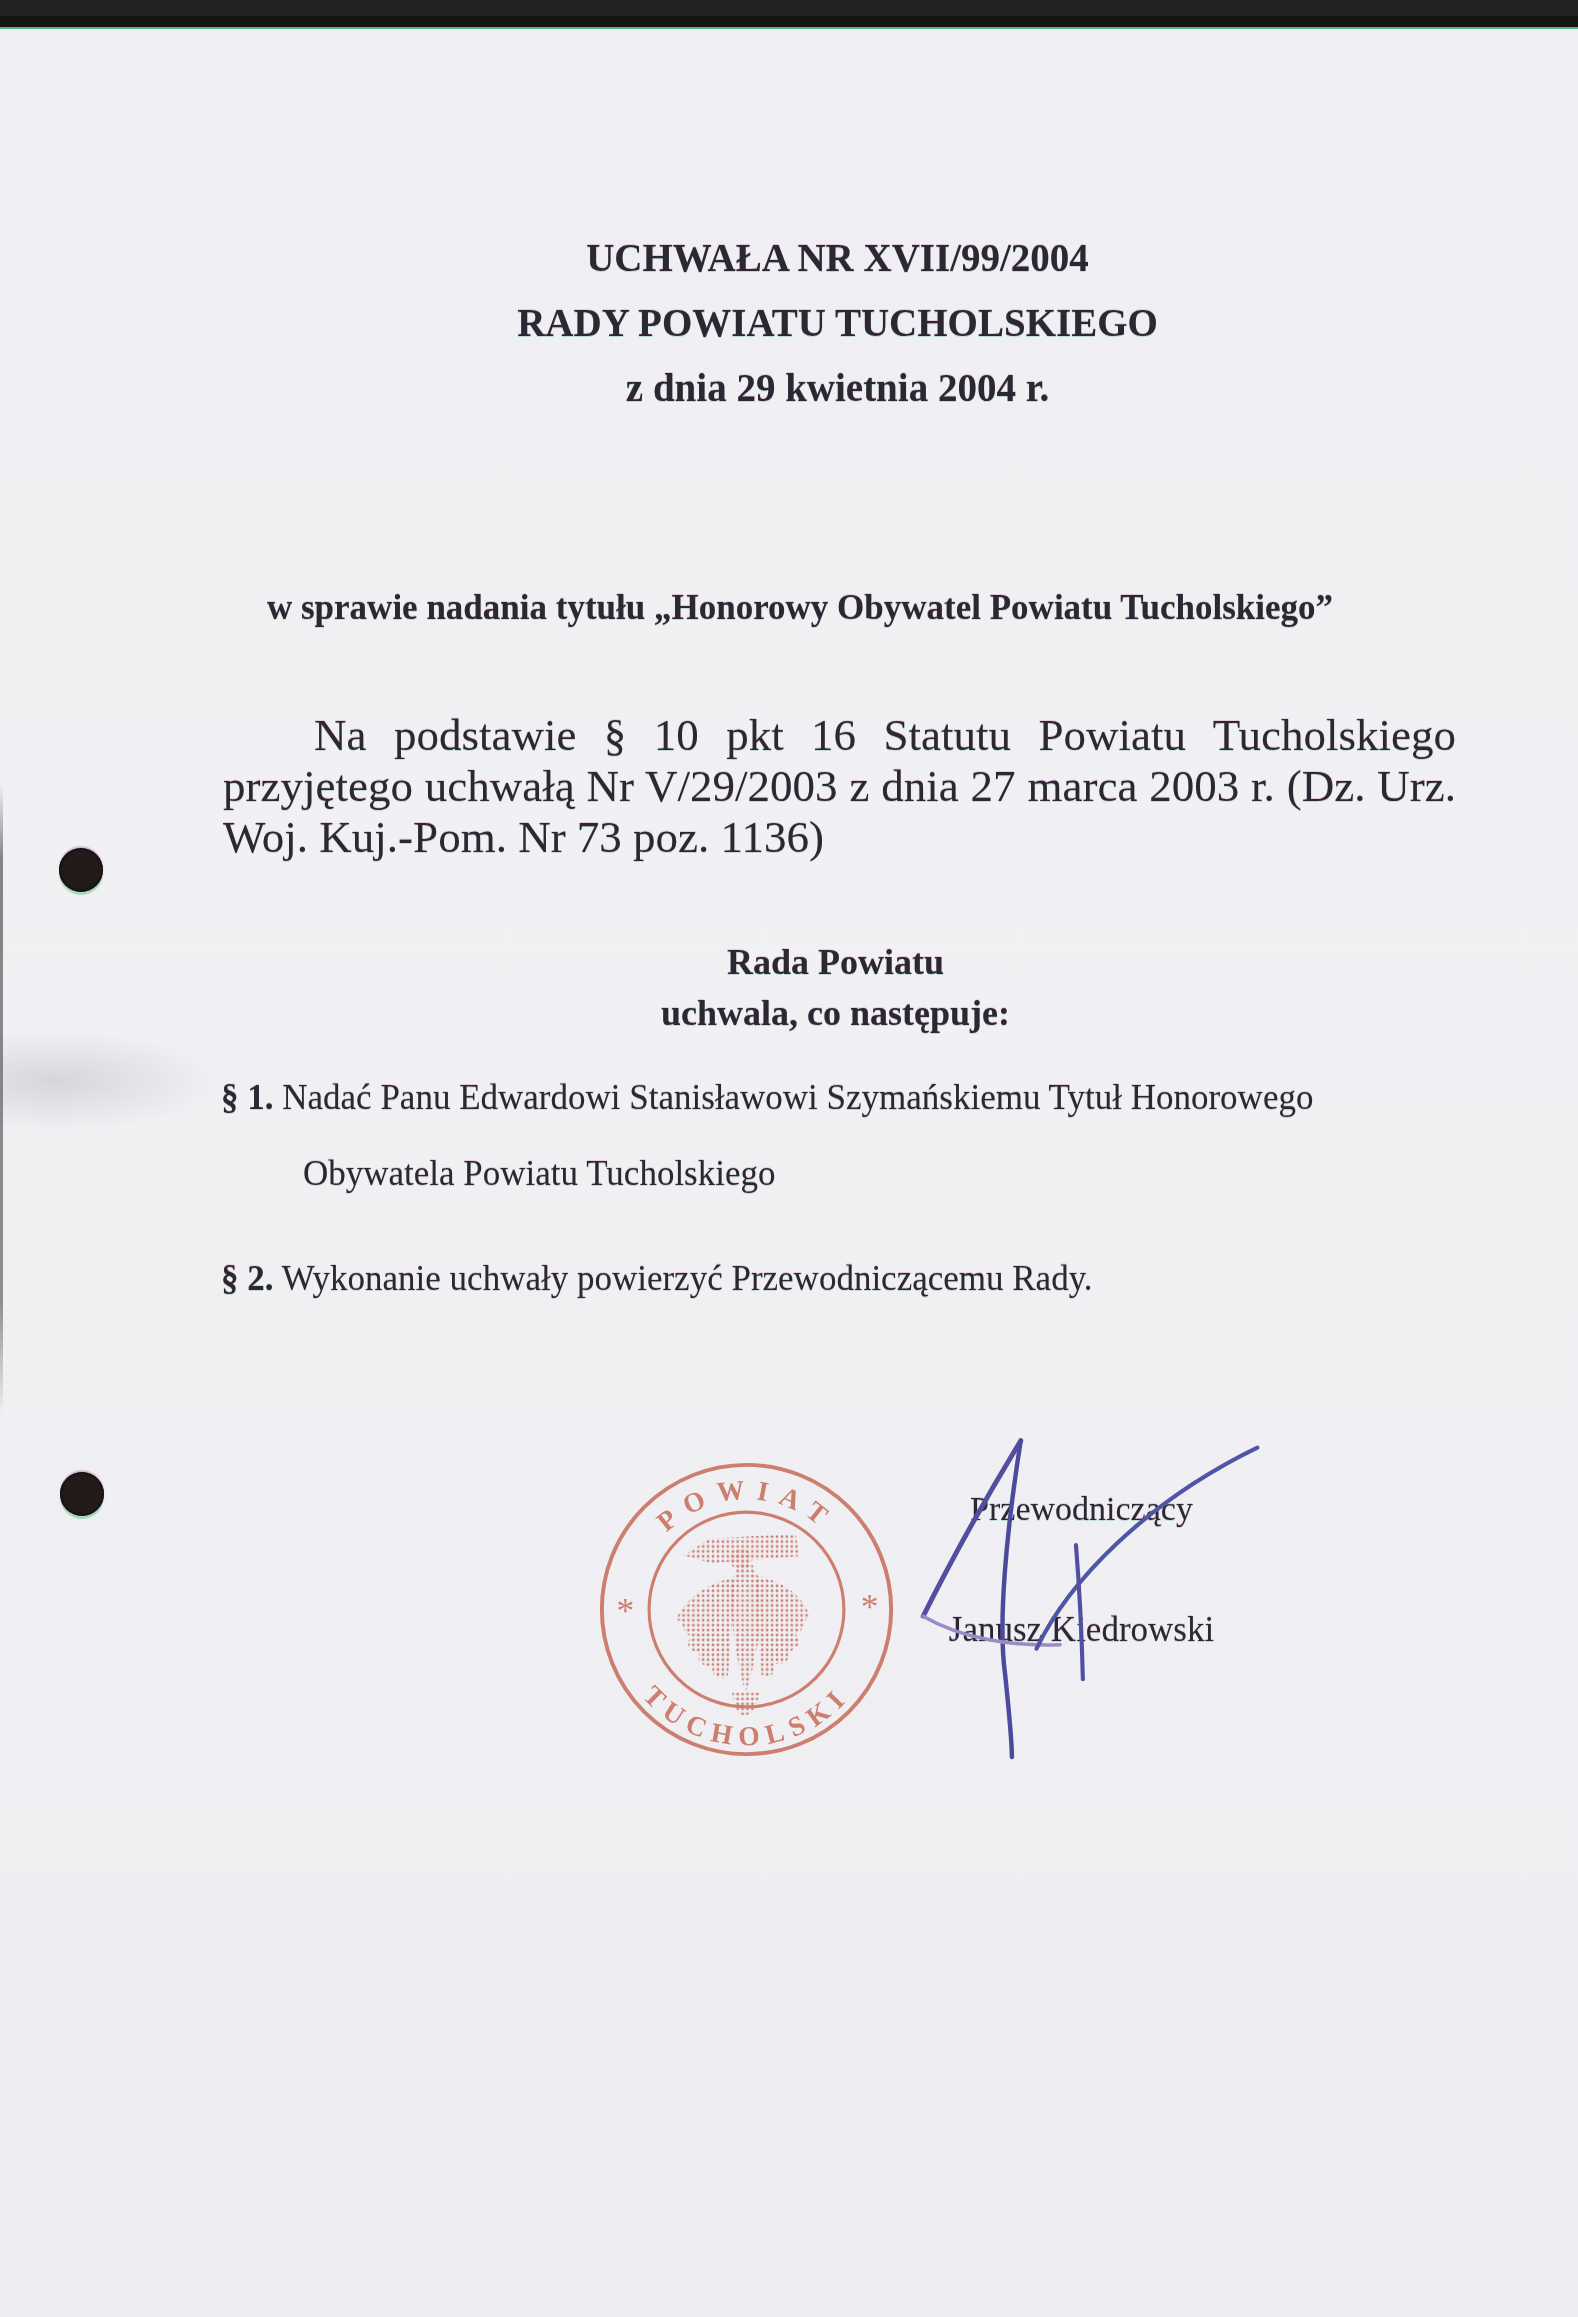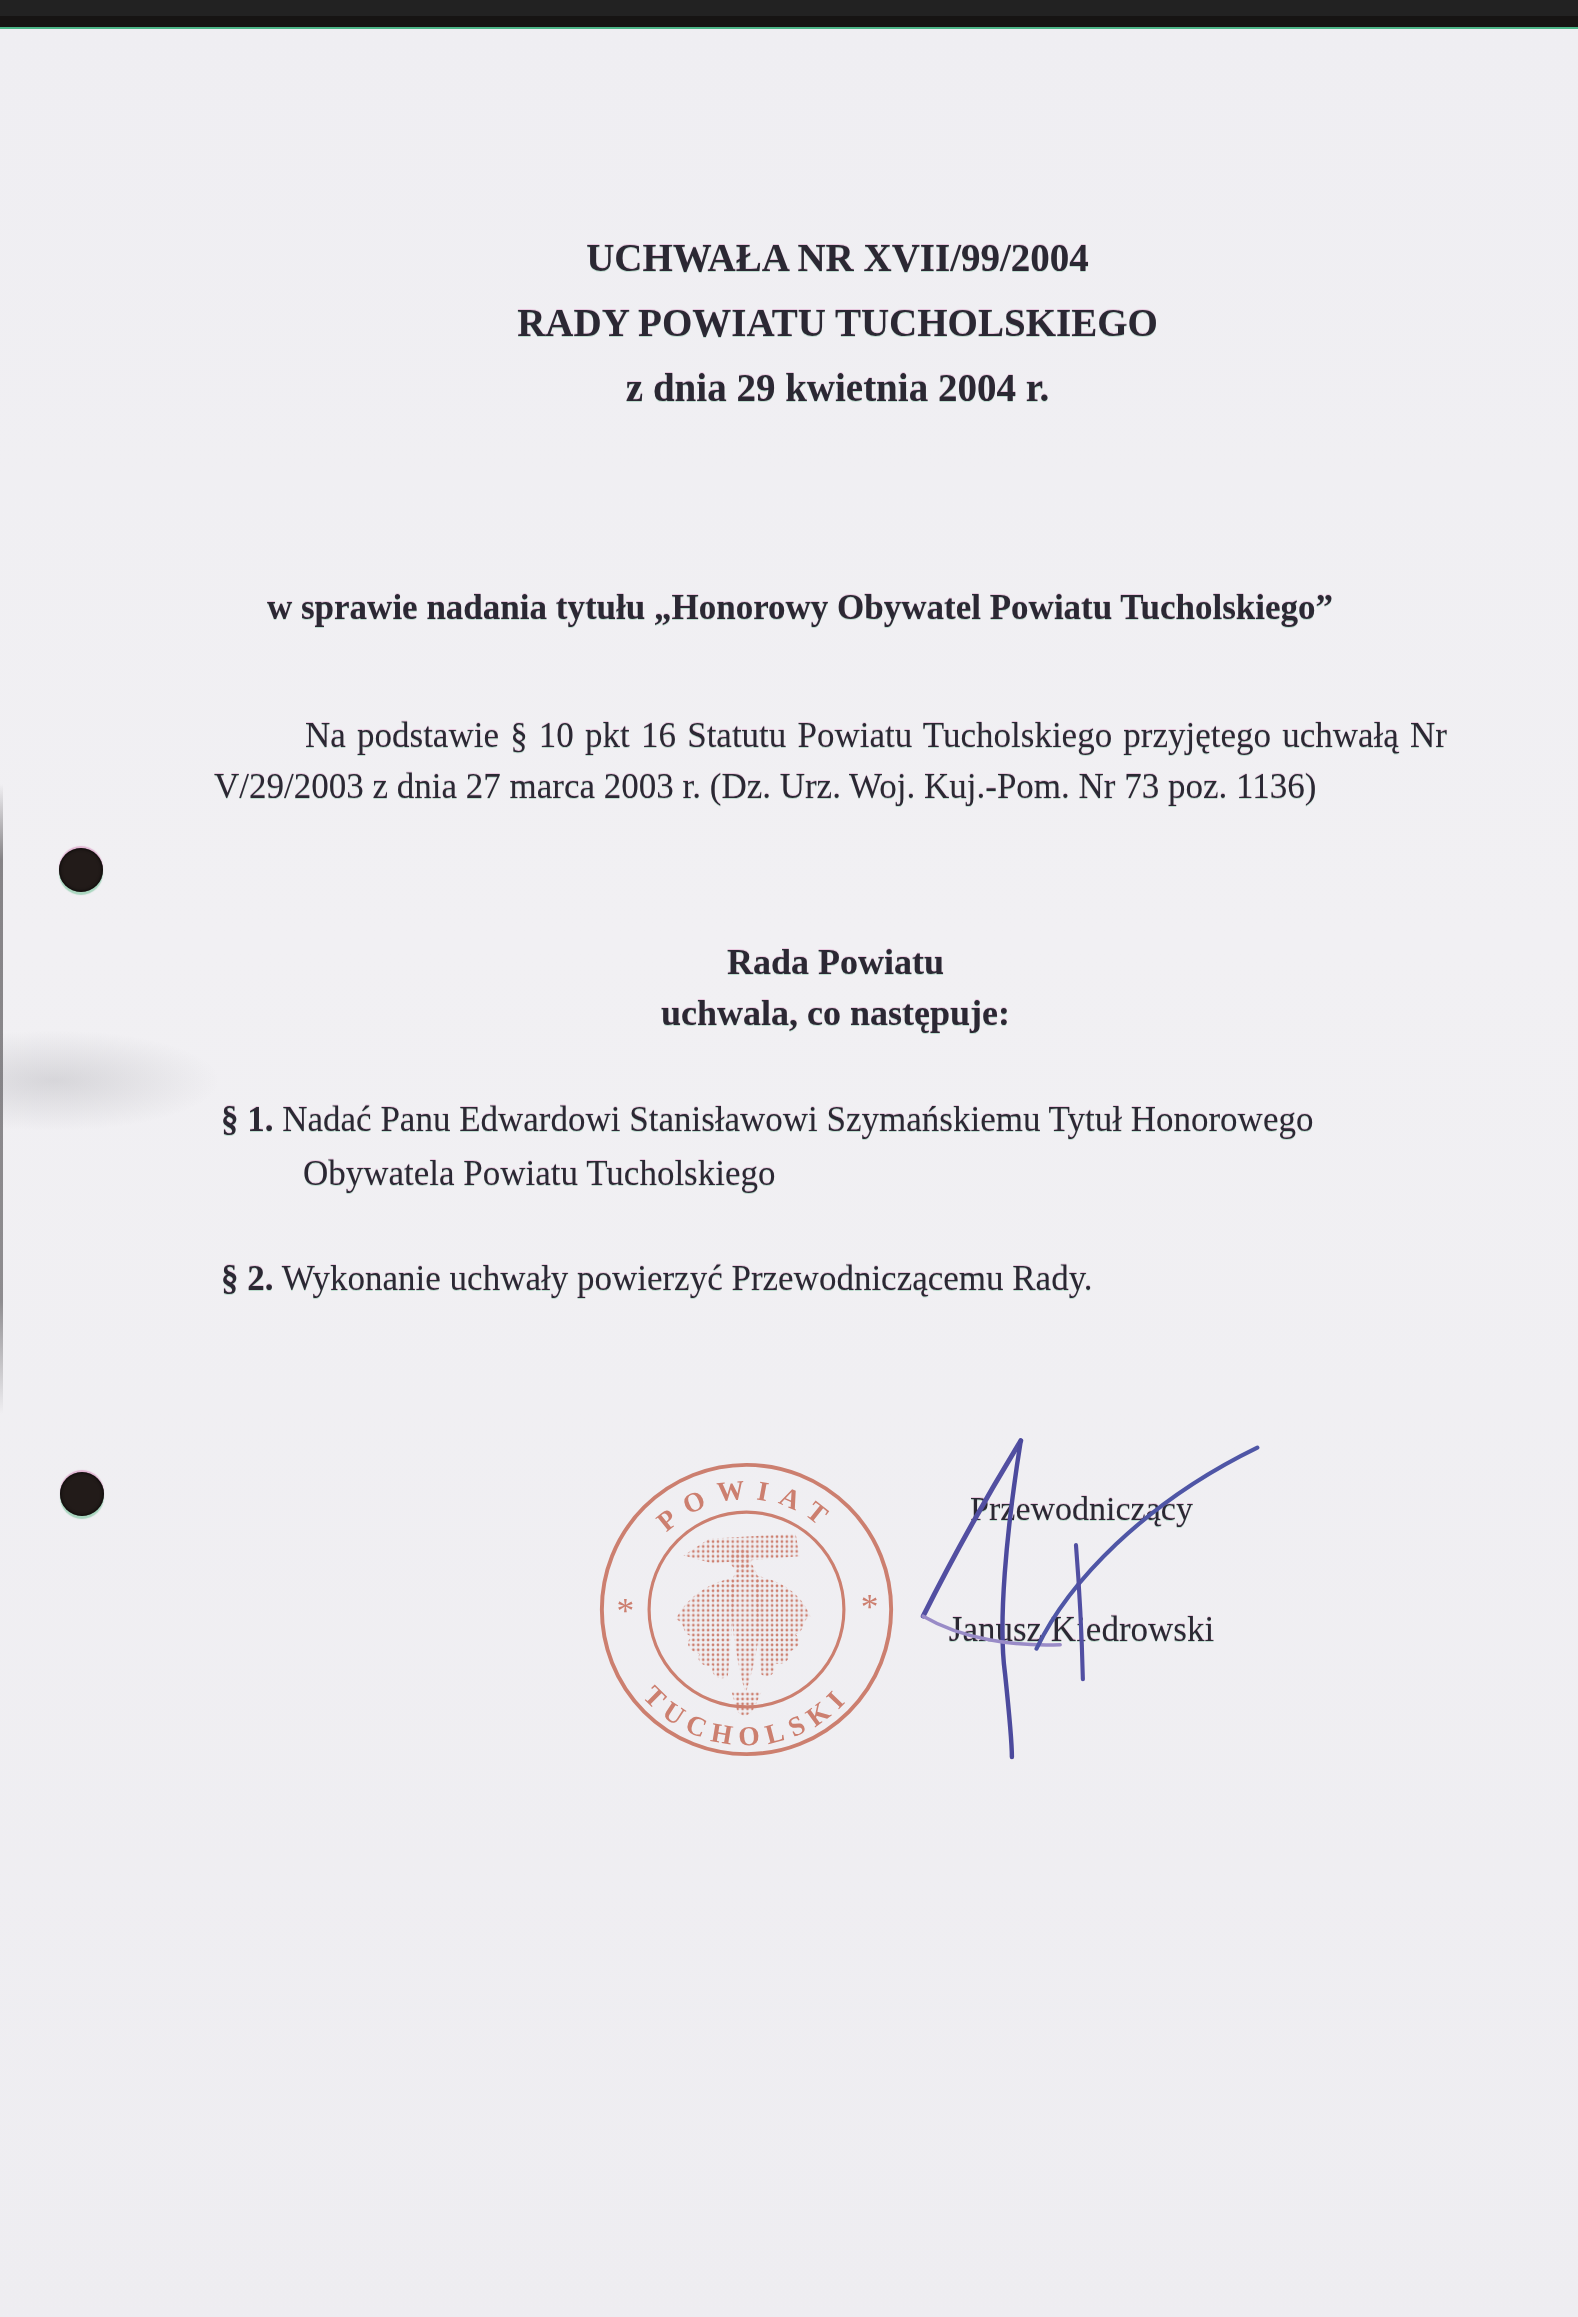--- a/index.html
+++ b/index.html
@@ -26,26 +26,26 @@
   .hole{position:absolute;width:44px;height:44px;border-radius:50%;
     background:#221b19;
     box-shadow:0 -2px 1px rgba(190,45,135,.30), 0 3px 1px rgba(35,165,95,.35), inset 0 0 3.9px #000;}
   .hole1{left:59px;top:832px;}
   .hole2{left:60px;top:1456px;}
 
   .title-block{position:absolute;left:0;top:209px;width:1675px;text-align:center;
     font-weight:bold;font-size:39px;line-height:65px;}
   .subject{position:absolute;left:0;top:572px;width:1600px;text-align:center;
     font-weight:bold;font-size:35px;}
-  .legal{position:absolute;left:214px;top:694px;width:1233px;
-    font-size:35px;line-height:51px;text-align:justify;text-indent:91px;}
+  .legal{position:absolute;left:223px;top:694px;width:1233px;
+    font-size:45px;line-height:51px;text-align:justify;text-indent:91px;}
   .intro{position:absolute;left:0;top:921px;width:1671px;text-align:center;
     font-weight:bold;font-size:36px;line-height:51px;}
   .section{position:absolute;left:221px;font-size:35px;white-space:nowrap;}
-  .s1a{top:1084px;}
+  .s1a{top:1062px;}
   .s1b{top:1138px;left:303px;}
   .s2{top:1243px;}
   .s3{top:1371px;}
   .seclabel{font-weight:bold;}
 
   .sig-block{position:absolute;text-align:center;}
   .sig-role1{left:916px;top:1474px;width:331px;font-size:34px;}
   .sig-role2{left:900px;top:1520px;width:363px;font-size:34px;letter-spacing:12.8px;word-spacing:21.7px;}
   .sig-name{left:912px;top:1594px;width:339px;font-size:35px;}
 

